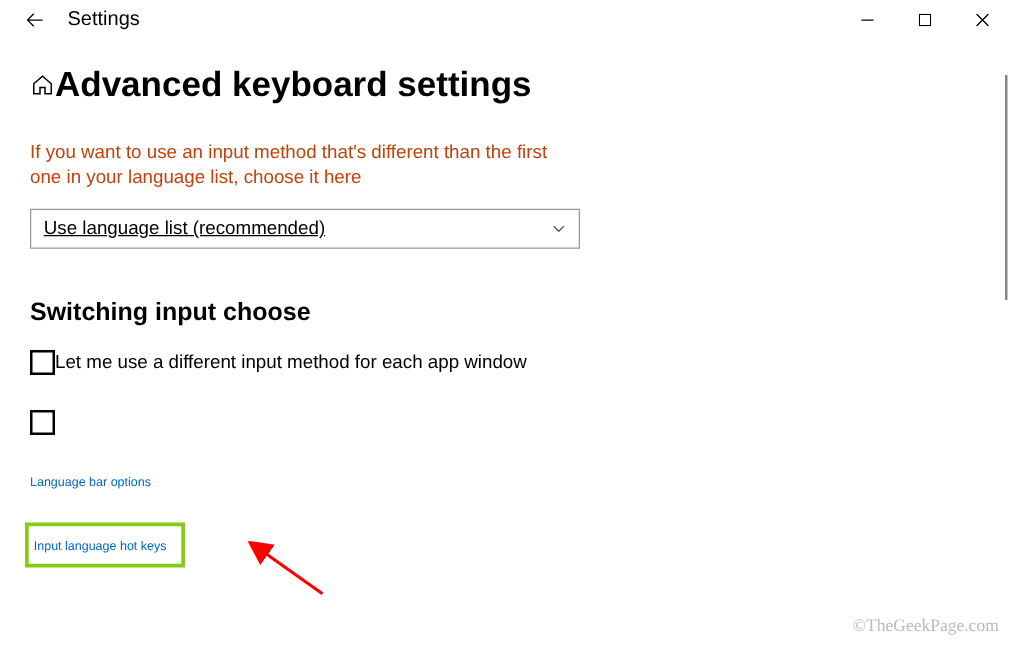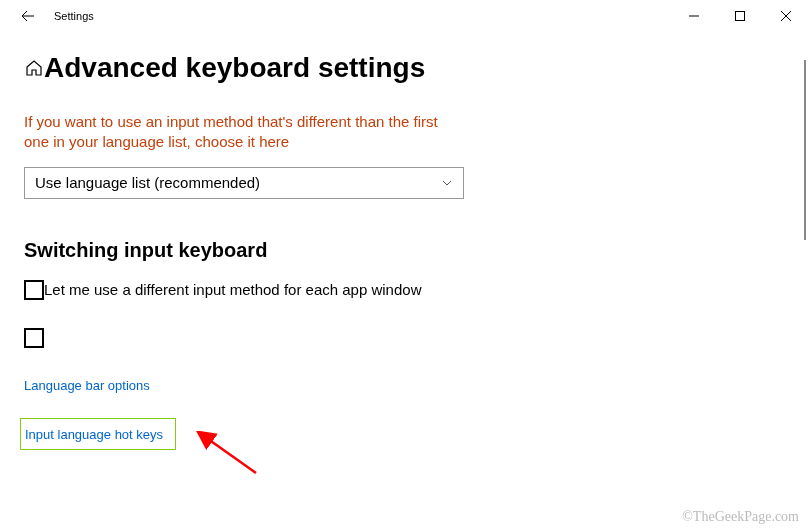--- a/index.html
+++ b/index.html
@@ -23,21 +23,21 @@
     }
     .back-btn {
       width: 40px;
       height: 32px;
       display: flex;
       align-items: center;
       justify-content: center;
       cursor: pointer;
     }
     .title-text {
-      font-size: 11px;
+      font-size: 16px;
       margin-left: 6px;
       color: #000;
     }
     .window-controls {
       margin-left: auto;
       display: flex;
     }
     .win-btn {
       width: 46px;
       height: 32px;
@@ -78,20 +78,21 @@
     .dropdown {
       width: 440px;
       height: 32px;
       border: 1px solid #999;
       display: flex;
       align-items: center;
       padding: 0 10px;
       cursor: pointer;
       justify-content: space-between;
       margin-bottom: 40px;
+      text-decoration: underline;
     }
     .dropdown-text {
       font-size: 15px;
       color: #000;
     }
     .section-heading {
       font-size: 20px;
       font-weight: 600;
       color: #000;
       margin-bottom: 18px;
@@ -106,30 +107,30 @@
       width: 20px;
       height: 20px;
       border: 2px solid #000;
       flex-shrink: 0;
     }
     .checkbox-label {
       font-size: 15px;
       color: #000;
     }
     .link {
-      font-size: 13px;
+      font-size: 10px;
       color: #0066cc;
       cursor: pointer;
       display: inline-block;
     }
     .link-spacing {
       margin-bottom: 24px;
     }
     .highlight-box {
-      border: 1px solid #84cc16;
+      border: 3px solid #84cc16;
       display: inline-block;
       padding: 6px 12px 6px 4px;
       margin-left: -4px;
       margin-bottom: 32px;
       position: relative;
     }
     .arrow-svg {
       position: absolute;
       left: 175px;
       top: 12px;
@@ -138,21 +139,21 @@
     .scroll-indicator {
       position: absolute;
       right: 3px;
       top: 60px;
       width: 2px;
       height: 180px;
       background: #888;
     }
     .watermark {
       position: absolute;
-      bottom: 4px;
+      bottom: 19px;
       right: 10px;
       font-size: 14px;
       color: #bbb;
       font-family: Georgia, serif;
     }
   </style>
 </head>
 <body>
 
 <div class="titlebar">
@@ -193,21 +194,21 @@
 
   <p class="description">If you want to use an input method that's different than the first one in your language list, choose it here</p>
 
   <div class="dropdown">
     <span class="dropdown-text">Use language list (recommended)</span>
     <svg width="12" height="12" viewBox="0 0 12 12">
       <path d="M2 4 L6 8 L10 4" stroke="#555" stroke-width="1" fill="none"></path>
     </svg>
   </div>
 
-  <h2 class="section-heading">Switching input keyboard</h2>
+  <h2 class="section-heading">Switching input choose</h2>
 
   <div class="checkbox-row">
     <div class="checkbox"></div>
     <span class="checkbox-label">Let me use a different input method for each app window</span>
   </div>
 
   <div class="checkbox-row">
     <div class="checkbox"></div>
   </div>
 

